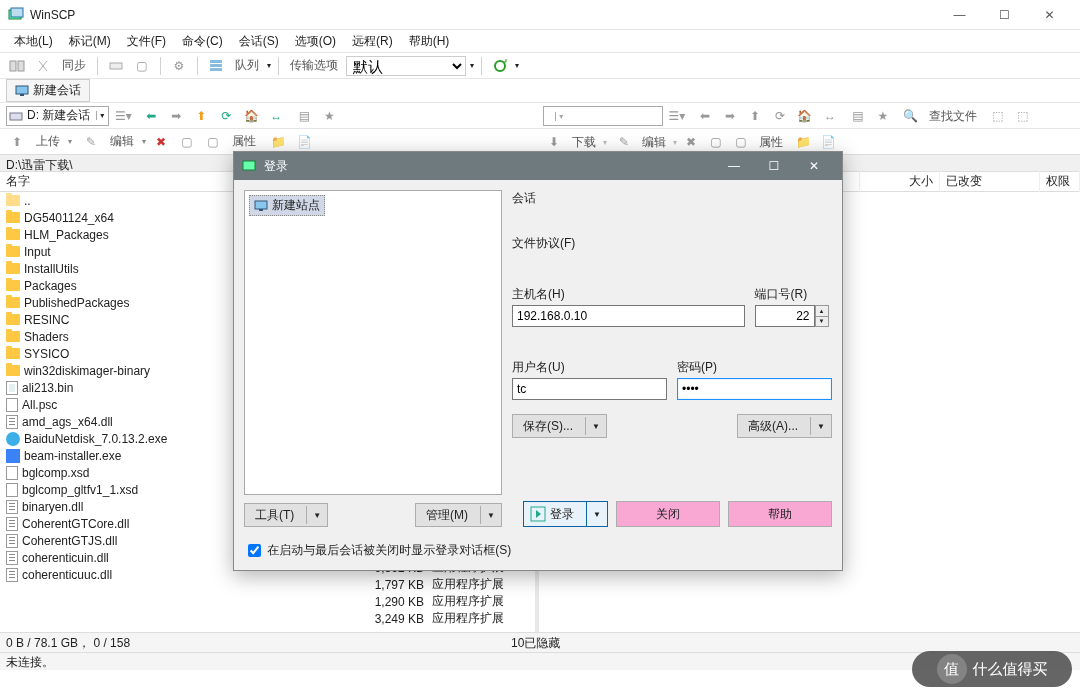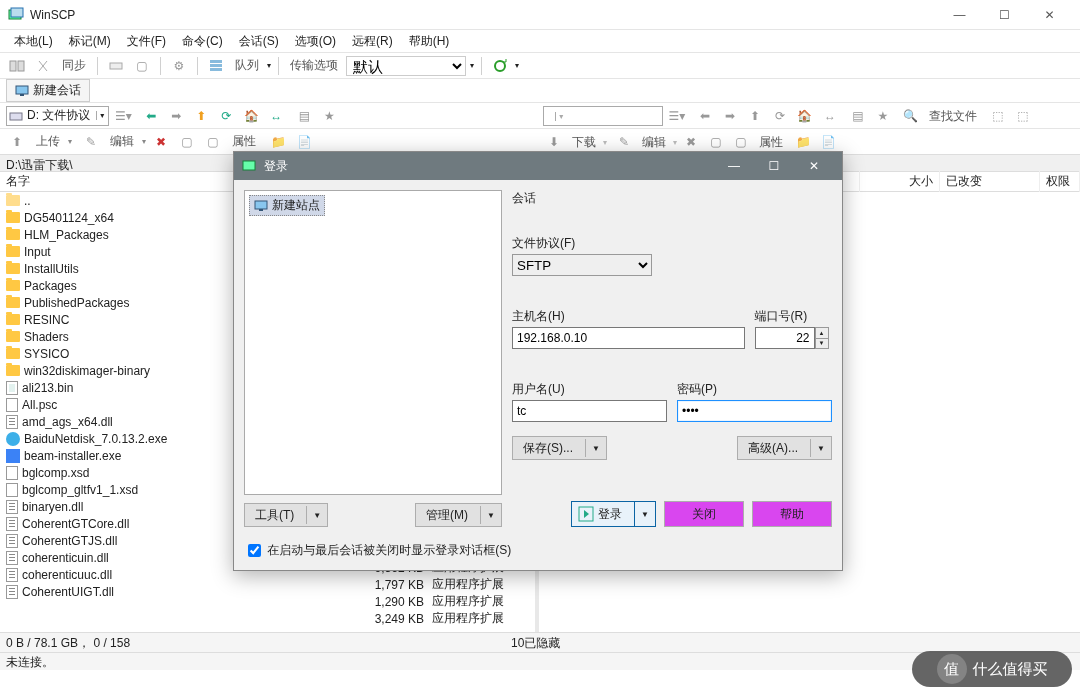--- a/index.html
+++ b/index.html
@@ -87,21 +87,21 @@
 .port-wrap input { width: 60px; text-align: right; }
 .spin { display: inline-flex; flex-direction: column; border: 1px solid #999; height: 22px; width: 14px; vertical-align: top; }
 .spin div { flex: 1; font-size: 6px; display: flex; align-items: center; justify-content: center; background: #eee; border-bottom: 1px solid #999; }
 .spin div:last-child { border-bottom: none; }
 
 .login-right .save-row { display: flex; justify-content: space-between; margin-top: 14px; }
 
 .login-footer { padding: 8px 10px; display: flex; gap: 8px; align-items: center; justify-content: flex-end; border-top: 1px solid #ddd0; }
 .login-btn { height: 26px; border: 1px solid #0a64a4; background: #e8f2fa; display: inline-flex; align-items: center; padding: 0 0 0 6px; gap: 4px; }
 .login-btn .dd { border-left: 1px solid #0a64a4; padding: 0 6px; font-size: 8px; align-self: stretch; display: flex; align-items: center; }
-.plain-btn { height: 26px; width: 80px; border: 1px solid #adadad; background: #d946ef; display: inline-flex; align-items: center; justify-content: center; text-align: right; }
+.plain-btn { height: 26px; width: 104px; border: 1px solid #adadad; background: #f9a8d4; display: inline-flex; align-items: center; justify-content: center; text-align: right; }
 
 .check-row { padding: 4px 10px 10px 10px; }
 .check-row input { vertical-align: middle; }
 
 .watermark { position: absolute; right: 8px; bottom: 8px; width: 160px; height: 36px; background: #555; color: #fff; border-radius: 18px; display: flex; align-items: center; justify-content: center; font-size: 15px; opacity: 0.9; }
 .watermark .circ { width: 30px; height: 30px; border-radius: 50%; background: #777; margin-right: 6px; display: flex; align-items: center; justify-content: center; }
 
 
 svg { display: block; }
 .icon-monitor { width: 14px; height: 12px; }
@@ -192,21 +192,21 @@
     <span>新建会话</span>
   </span>
 </div>
 
 <div class="panel-tools" style="position:relative">
 
   <span class="combo-disk">
     <svg width="14" height="14">
         <rect x="1" y="4" width="12" height="7" fill="#dde" stroke="#778"></rect>
       </svg>
-    <span>D: 文件协议</span>
+    <span>D: 新建会话</span>
     <span class="drop">▾</span>
   </span>
   <span class="tool-btn">☰▾</span>
   <span class="sep"></span>
   <span class="tool-btn" style="color:#2a8">⬅</span>
   <span class="tool-btn">➡</span>
   <span class="tool-btn" style="color:#f0a020">⬆</span>
   <span class="tool-btn" style="color:#2a8">⟳</span>
   <span class="tool-btn" style="color:#c96">🏠</span>
   <span class="tool-btn" style="color:#2a8">↔</span>
@@ -379,24 +379,20 @@
         <span class="name">CoherentGTJS.dll</span>
       </div>
       <div class="file-row">
         <span class="file-icon dll"></span>
         <span class="name">coherenticuin.dll</span>
       </div>
       <div class="file-row">
         <span class="file-icon dll"></span>
         <span class="name">coherenticuuc.dll</span>
       </div>
-      <div class="file-row">
-        <span class="file-icon dll"></span>
-        <span class="name">CoherentUIGT.dll</span>
-      </div>
     </div>
   <div class="file-list" style="margin-left:543px; height:440px;"></div>
   <div style="clear:both"></div>
 </div>
 
 <div class="selection-status">
   <span class="left">0 B / 78.1 GB，  0 / 158</span>
   <span>10已隐藏</span>
 </div>
 <div class="connection-status">
@@ -437,23 +433,20 @@
           <span>管理(M)</span>
             <span class="dd">▼</span>
         </span>
       </div>
     </div>
 
     <div class="login-right">
       <div class="group-label">会话</div>
 
       <div class="field-label">文件协议(F)</div>
-      <select class="proto">
-        <option>SFTP</option>
-      </select>
 
       <div class="row2" style="margin-top:10px">
         <div style="flex:3">
           <div class="field-label">主机名(H)</div>
           <input class="text-input" style="width: 100%;" value="192.168.0.10">
         </div>
         <div class="port-wrap" style="flex:1">
           <div class="field-label">端口号(R)</div>
           <span style="display:inline-flex">
             <input class="text-input" value="22" style="">

